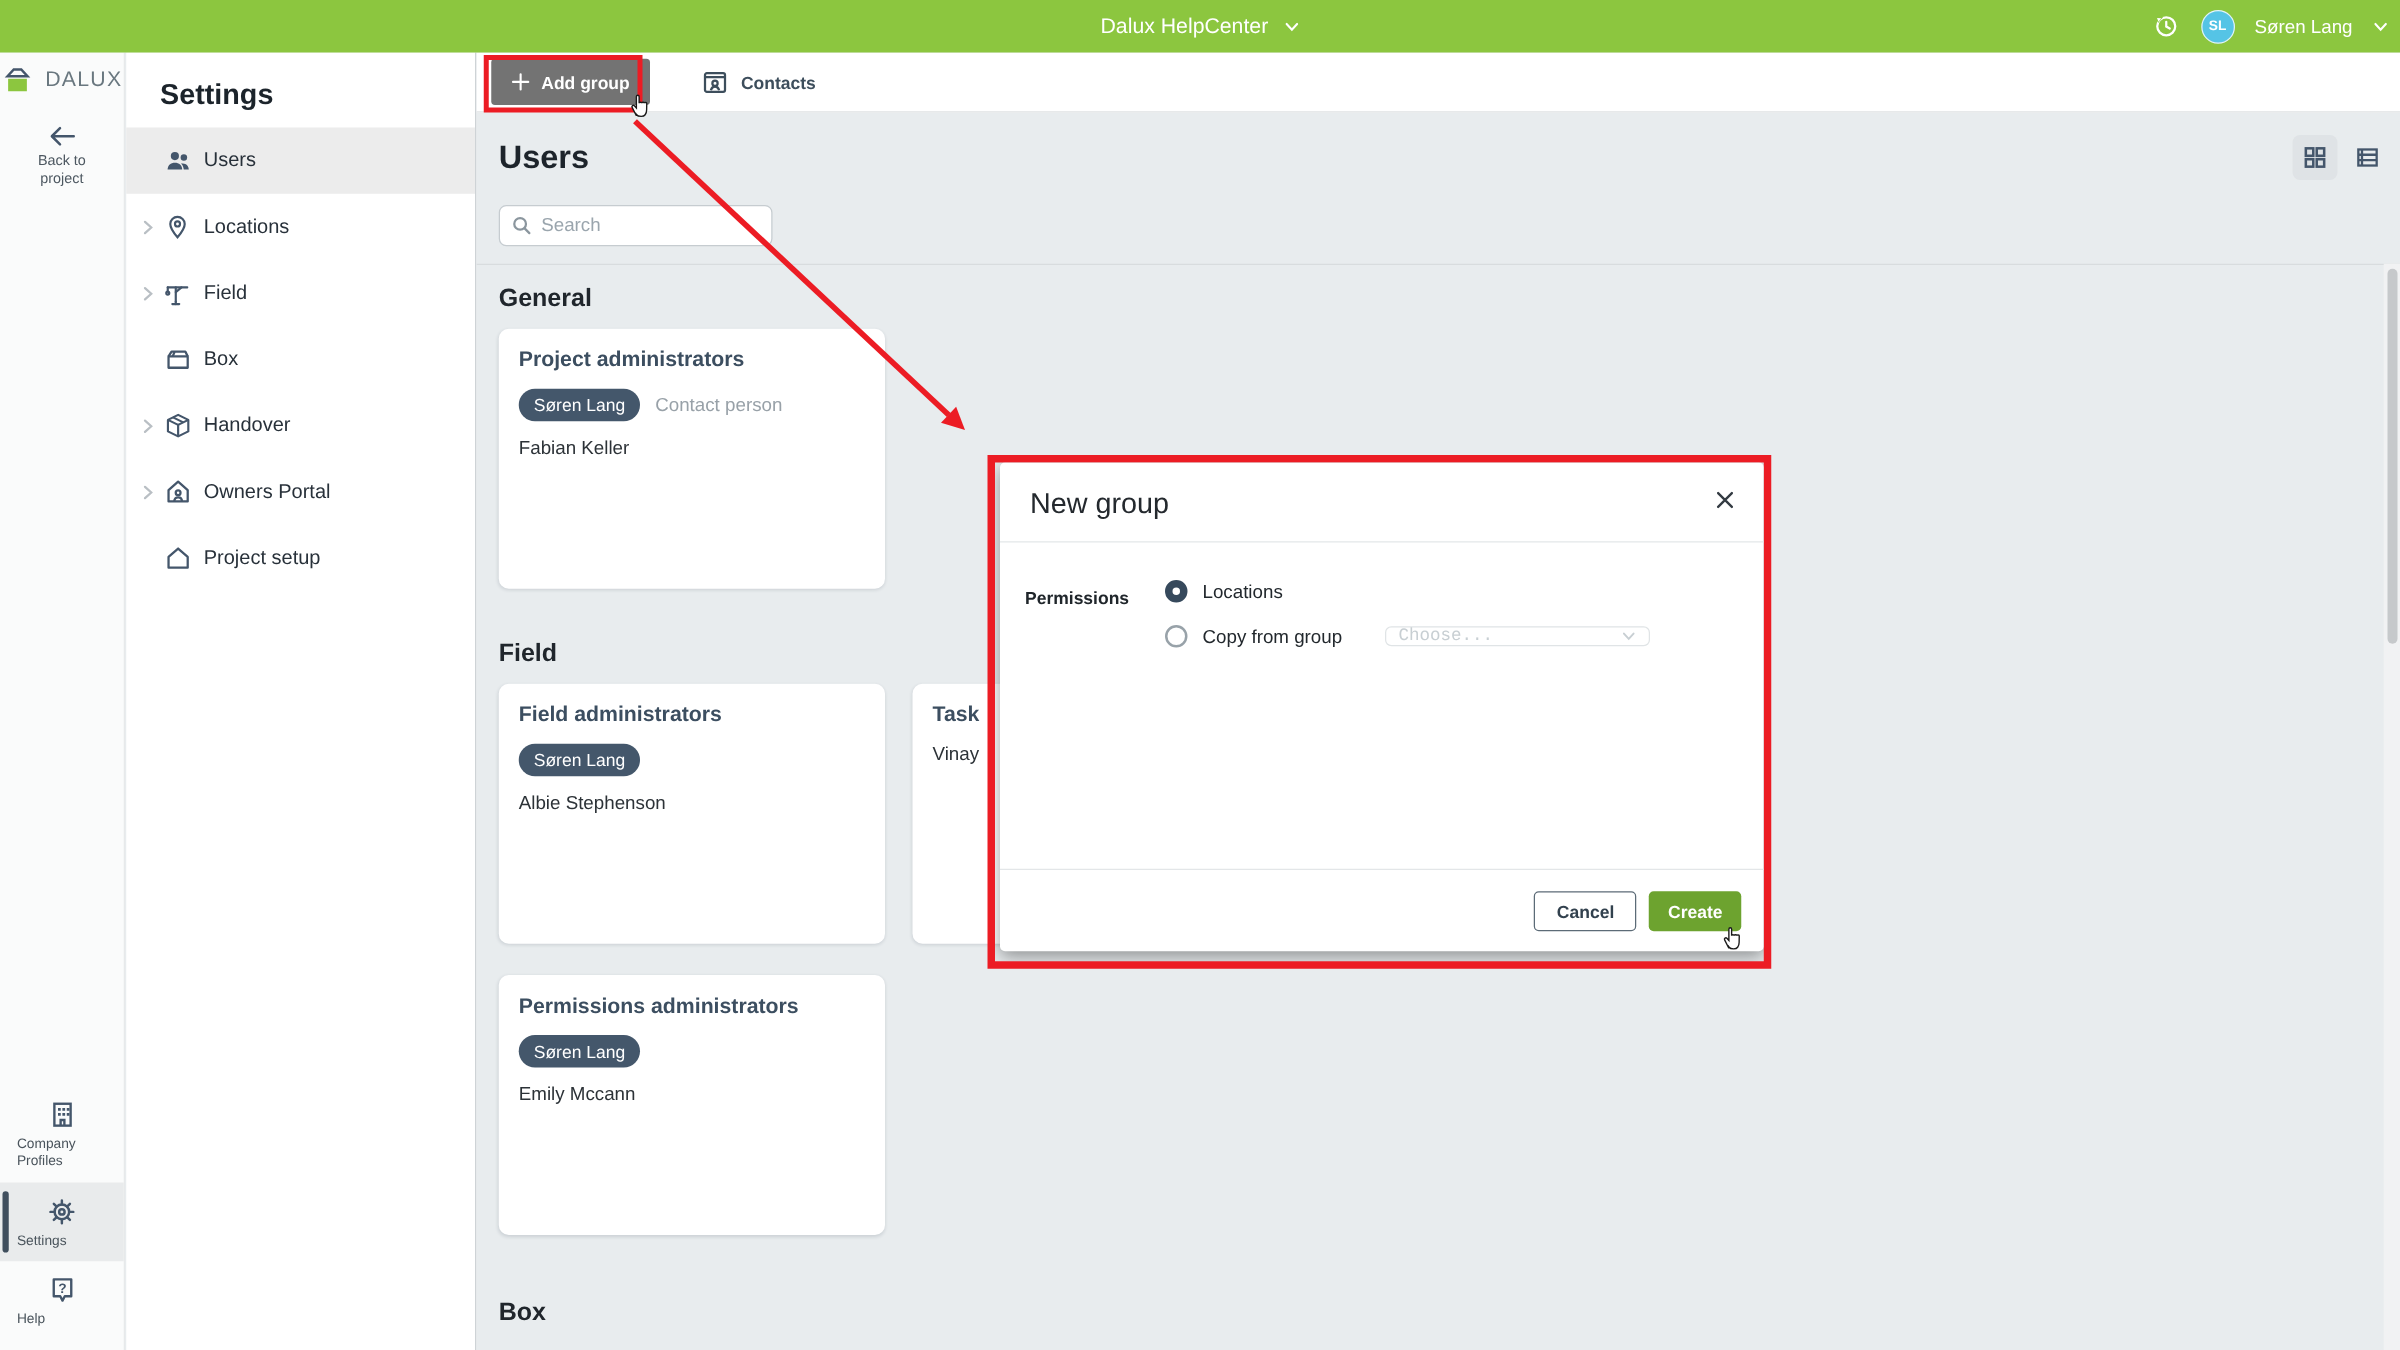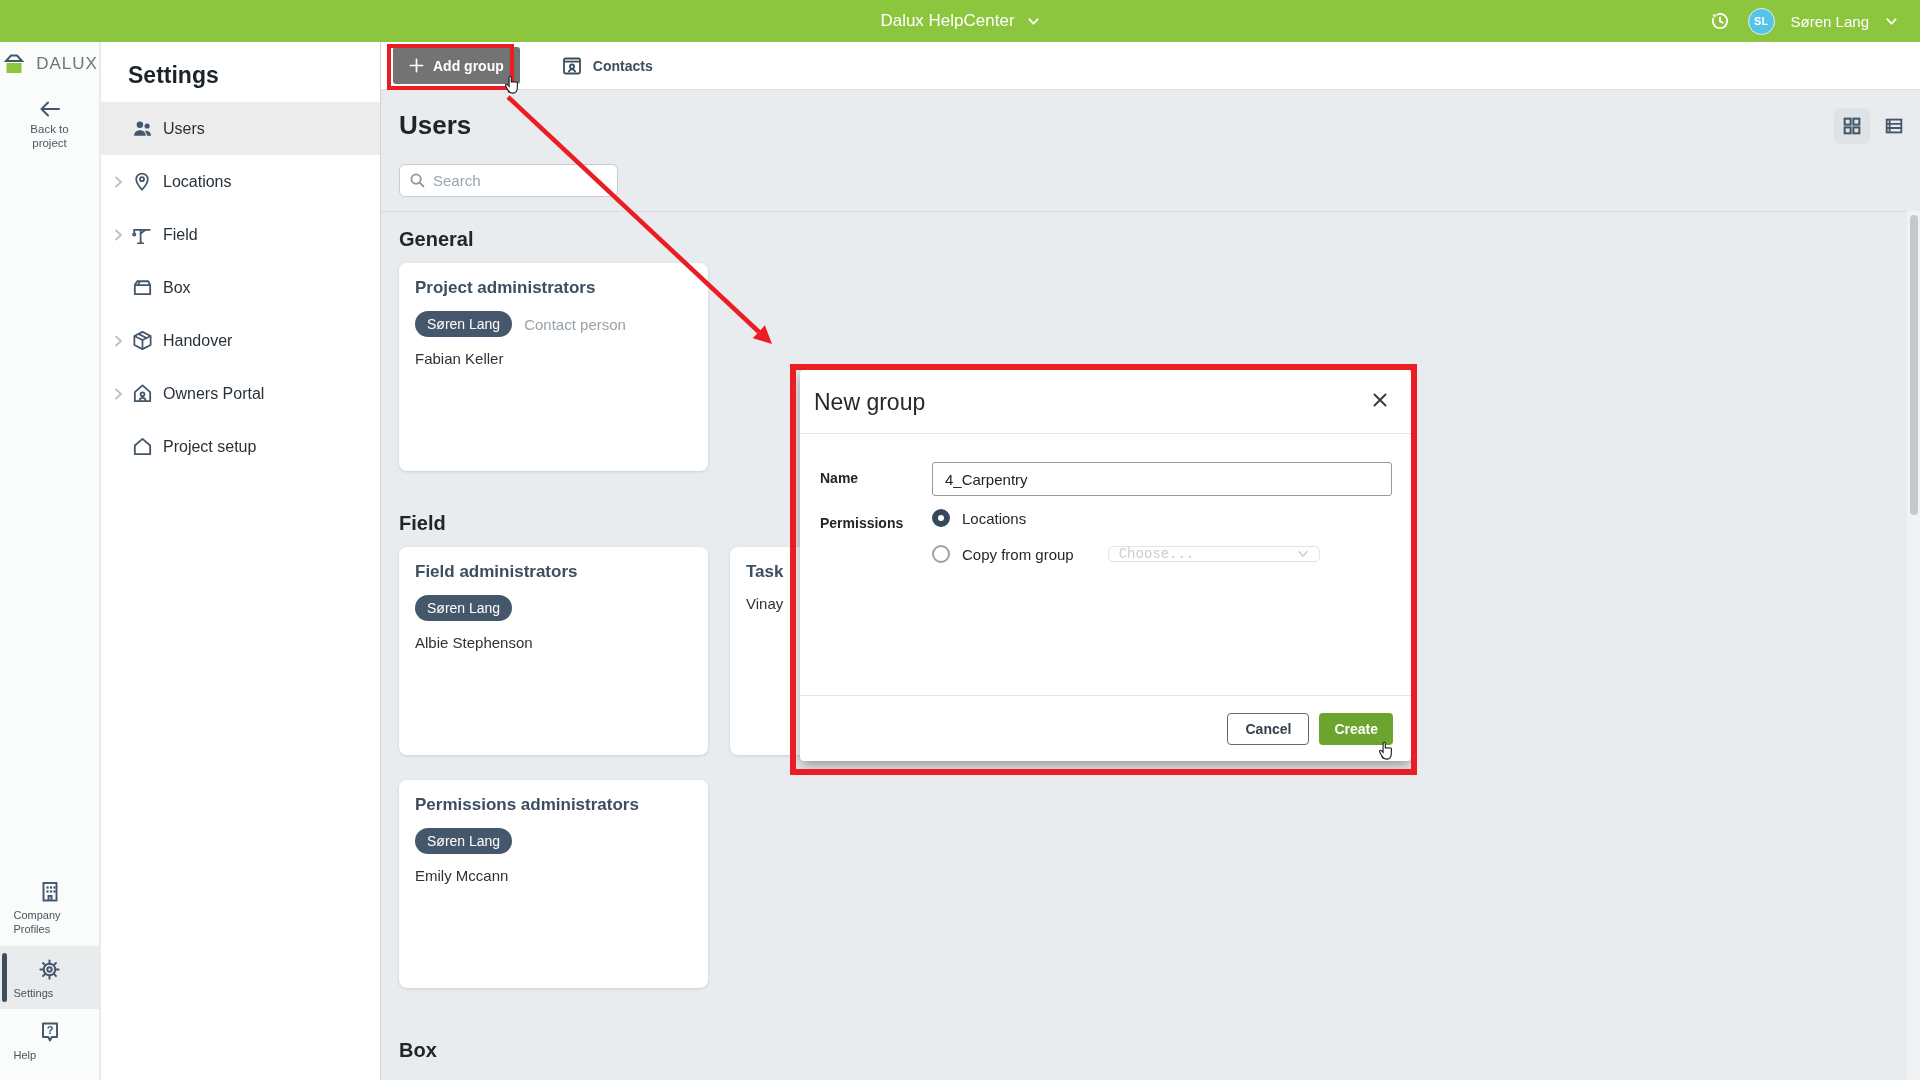--- a/index.html
+++ b/index.html
@@ -3,21 +3,21 @@
 <meta charset="utf-8">
 <style>
   html,body{margin:0;padding:0;background:#d7dbde;}
   *{box-sizing:border-box;}
   #app{position:relative;width:1920px;height:1080px;overflow:hidden;
        font-family:"Liberation Sans",sans-serif;background:#e8ecee;color:#222;}
 
   
   .topbar{position:absolute;top:0;left:0;width:1920px;height:42px;background:#8cc63f;z-index:5;}
   .topbar-title{position:absolute;left:0;right:0;top:0;height:42px;display:flex;align-items:center;justify-content:center;gap:12px;color:#fff;font-size:17px;}
-  .topbar-right{position:absolute;right:22px;top:0;height:42px;display:flex;align-items:center;gap:16px;color:#fff;}
+  .topbar-right{position:absolute;right:9px;top:0;height:42px;display:flex;align-items:center;gap:16px;color:#fff;}
   .avatar{width:27px;height:27px;border-radius:50%;background:#55c4e6;border:1.5px solid #dff3fb;color:#fff;
           display:flex;align-items:center;justify-content:center;font-size:11px;font-weight:bold;}
   .topbar-user{font-size:15px;color:#fff;}
 
   
   .rail{position:absolute;top:42px;left:0;width:100px;bottom:0;background:#fafbfb;border-right:1px solid #e7e9ea;
         display:flex;flex-direction:column;align-items:center;z-index:4;}
   .logo{margin-top:10px;display:flex;align-items:center;gap:9px;}
   .logo-text{font-size:17px;letter-spacing:1px;color:#69777f;font-weight:400;}
   .back{margin-top:22px;display:flex;flex-direction:column;align-items:center;gap:2px;cursor:default;}
@@ -69,21 +69,21 @@
   .card-corner-ico{position:absolute;top:15px;right:14px;}
 
   
   .sb-track{position:absolute;top:169px;right:0;bottom:0;width:13px;background:#f1f2f3;}
   .sb-thumb{position:absolute;top:4px;right:2.5px;width:8px;height:300px;border-radius:4px;background:#c6c9cb;}
 
   
   .modal-annot{position:absolute;left:790px;top:364px;width:627px;height:411px;border:6px solid #ec1c24;overflow:hidden;z-index:40;}
   .dialog{position:absolute;left:4px;top:0;right:0;bottom:8px;background:#fff;border-radius:4px;
           box-shadow:0 4px 14px rgba(0,0,0,.38);display:flex;flex-direction:column;}
-  .dlg-head{position:relative;padding:19px 14px 17px;}
+  .dlg-head{position:relative;padding:19px 24px 17px;}
   .dlg-title{font-size:23px;font-weight:500;color:#24292e;}
   .dlg-close{position:absolute;top:21px;right:22px;background:none;border:none;padding:0;line-height:0;}
   .dlg-hr{height:1px;background:#e4e7e9;}
   .dlg-body{flex:1;padding:28px 19px 0 20px;}
   .form-row{display:flex;margin-bottom:11px;}
   .form-label{width:112px;padding-top:8px;font-size:14px;font-weight:bold;color:#20262b;}
   .form-field{flex:1;}
   .name-input{width:100%;height:34px;border:1px solid #8f9aa3;border-radius:3px;padding:0 12px;
               font-size:15px;color:#222;font-family:inherit;outline:none;}
   .radio-row{display:flex;align-items:center;gap:12px;margin-bottom:14px;height:22px;}
@@ -413,26 +413,20 @@
         <span class="dlg-title">New group</span>
         <button class="dlg-close">
           <svg width="18" height="18" viewBox="0 0 18 18">
               <path d="M3.5 3.5 L14.5 14.5 M14.5 3.5 L3.5 14.5" stroke="#333b42" stroke-width="1.9" stroke-linecap="round"></path>
             </svg>
         </button>
       </div>
       <div class="dlg-hr"></div>
       <div class="dlg-body">
         <div class="form-row">
-          <div class="form-label">Name</div>
-          <div class="form-field">
-            <input class="name-input" type="text" value="4_Carpentry" style="">
-          </div>
-        </div>
-        <div class="form-row">
           <div class="form-label">Permissions</div>
           <div class="form-field">
             <div class="radio-row">
               <span class="radio on"></span>
               <span class="radio-label">Locations</span>
             </div>
             <div class="radio-row">
               <span class="radio off"></span>
               <span class="radio-label">Copy from group</span>
               <div class="fake-select">

